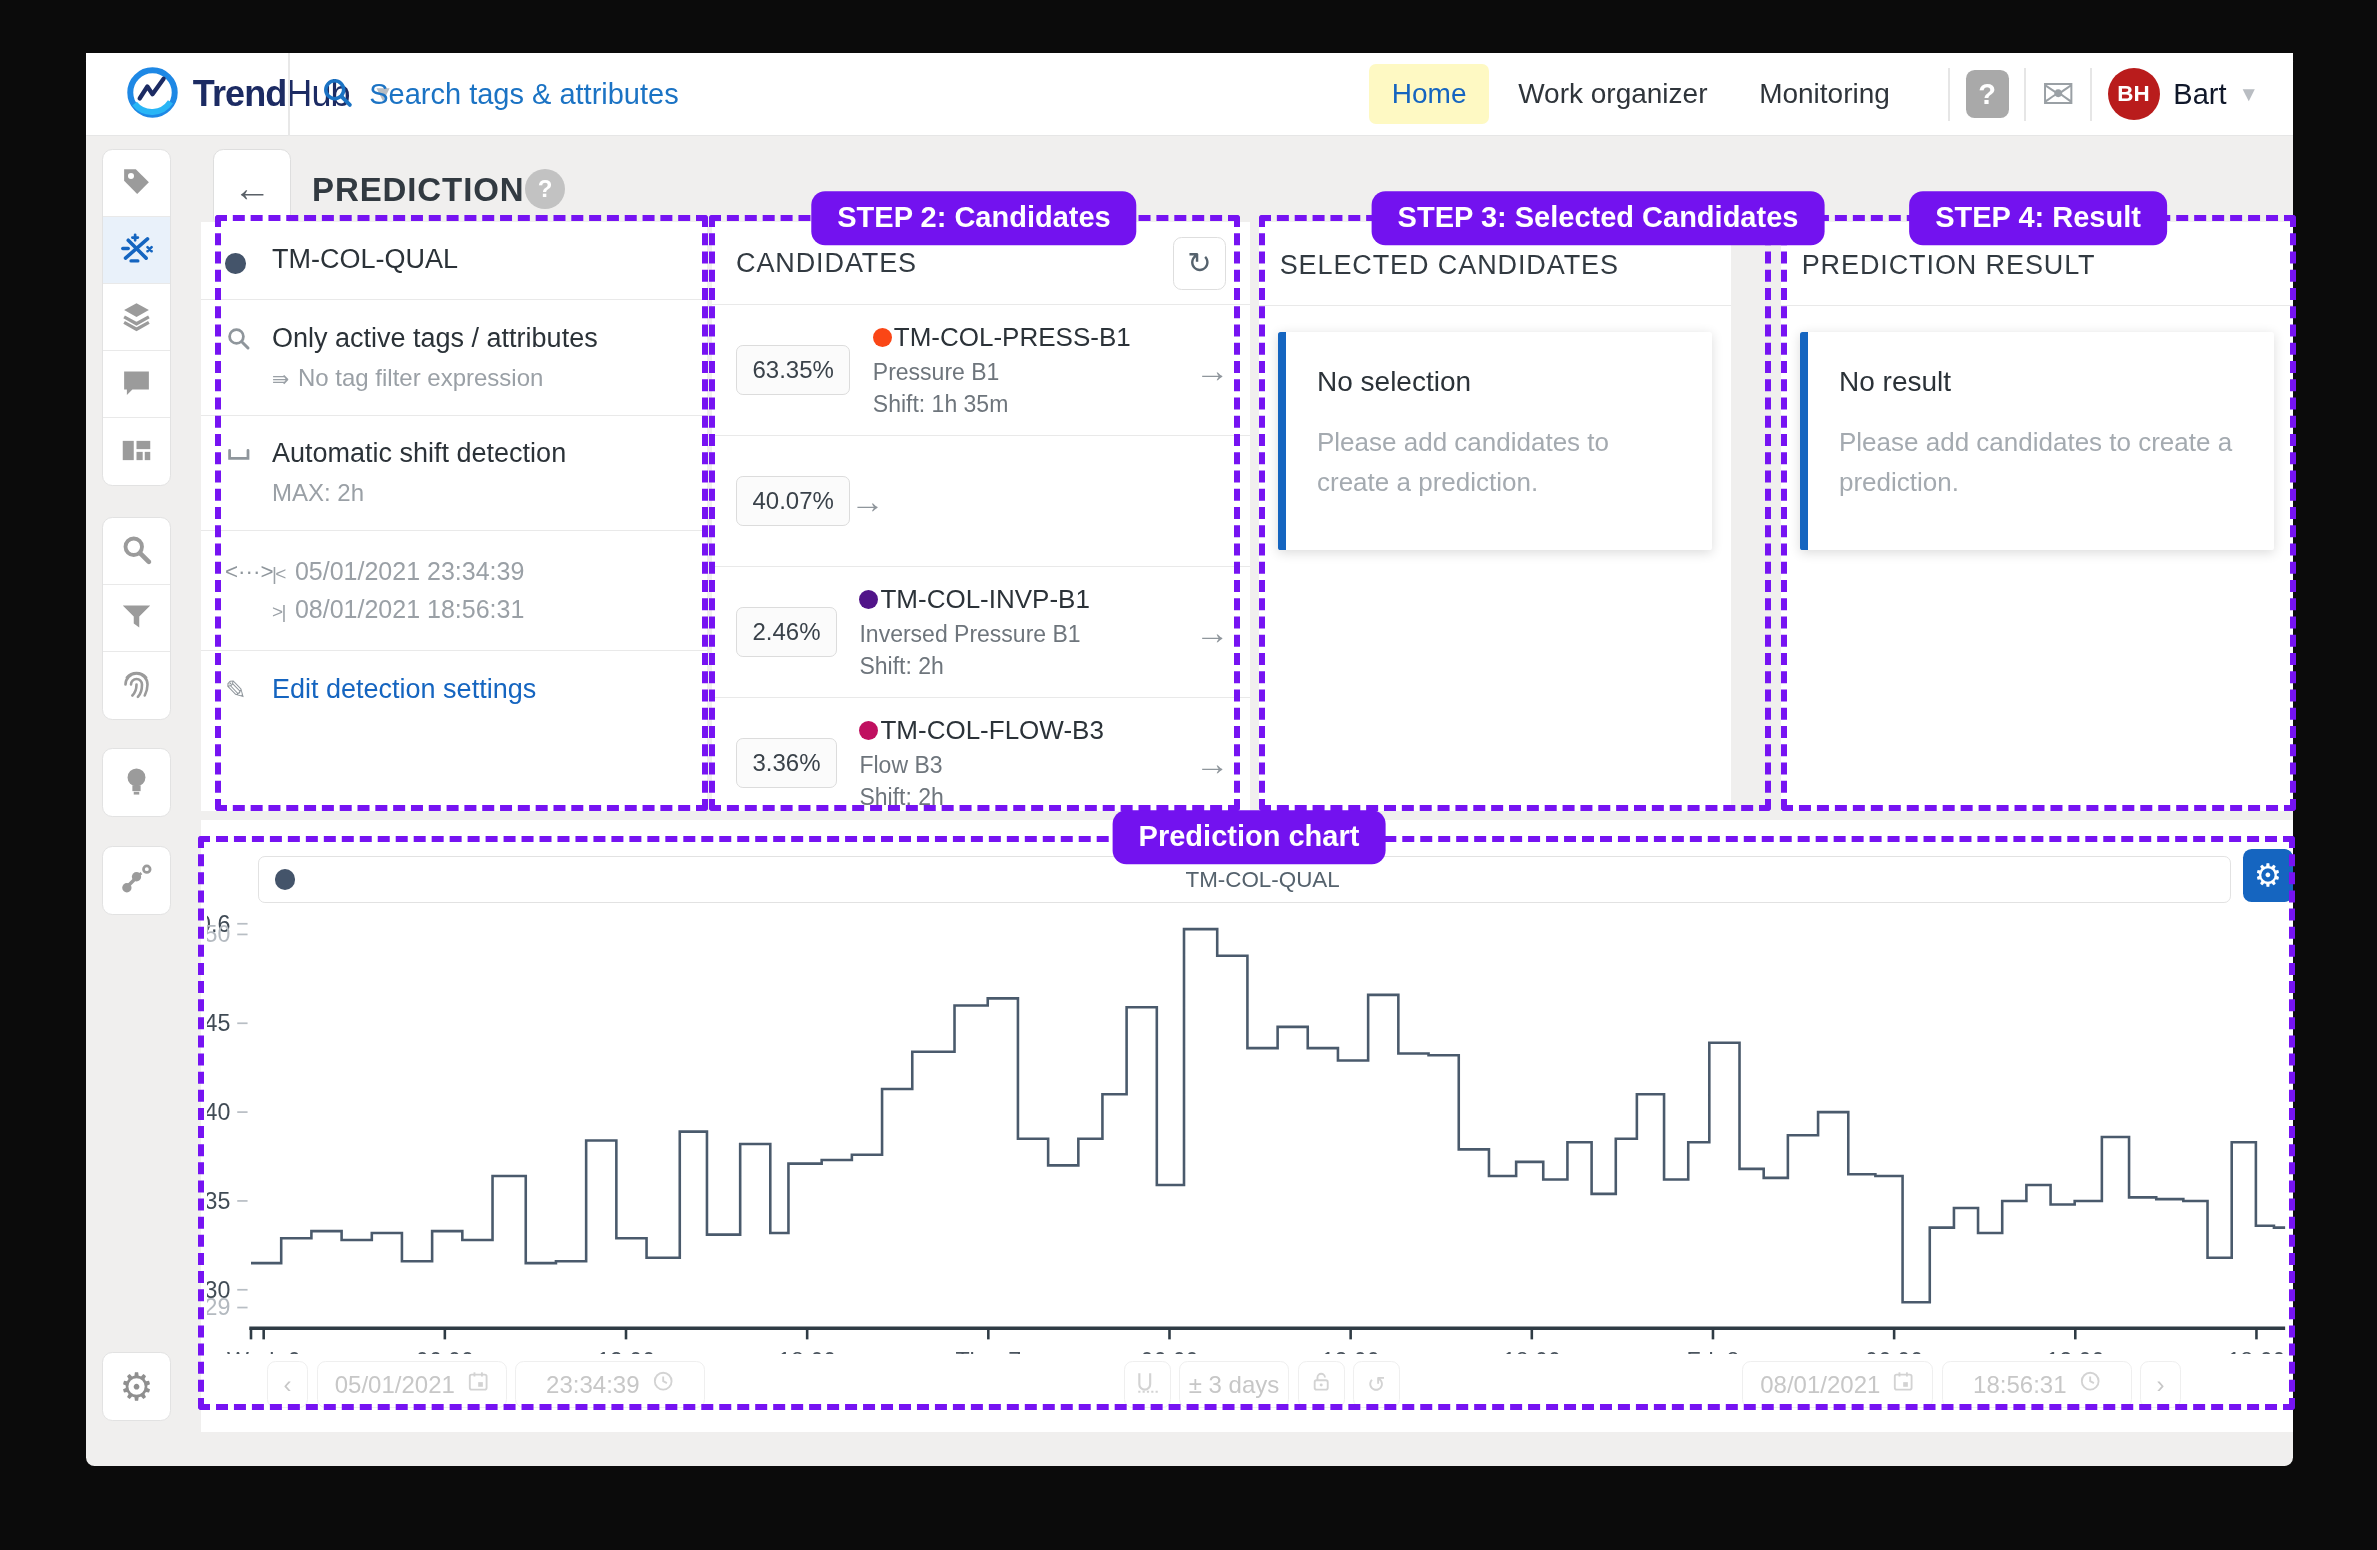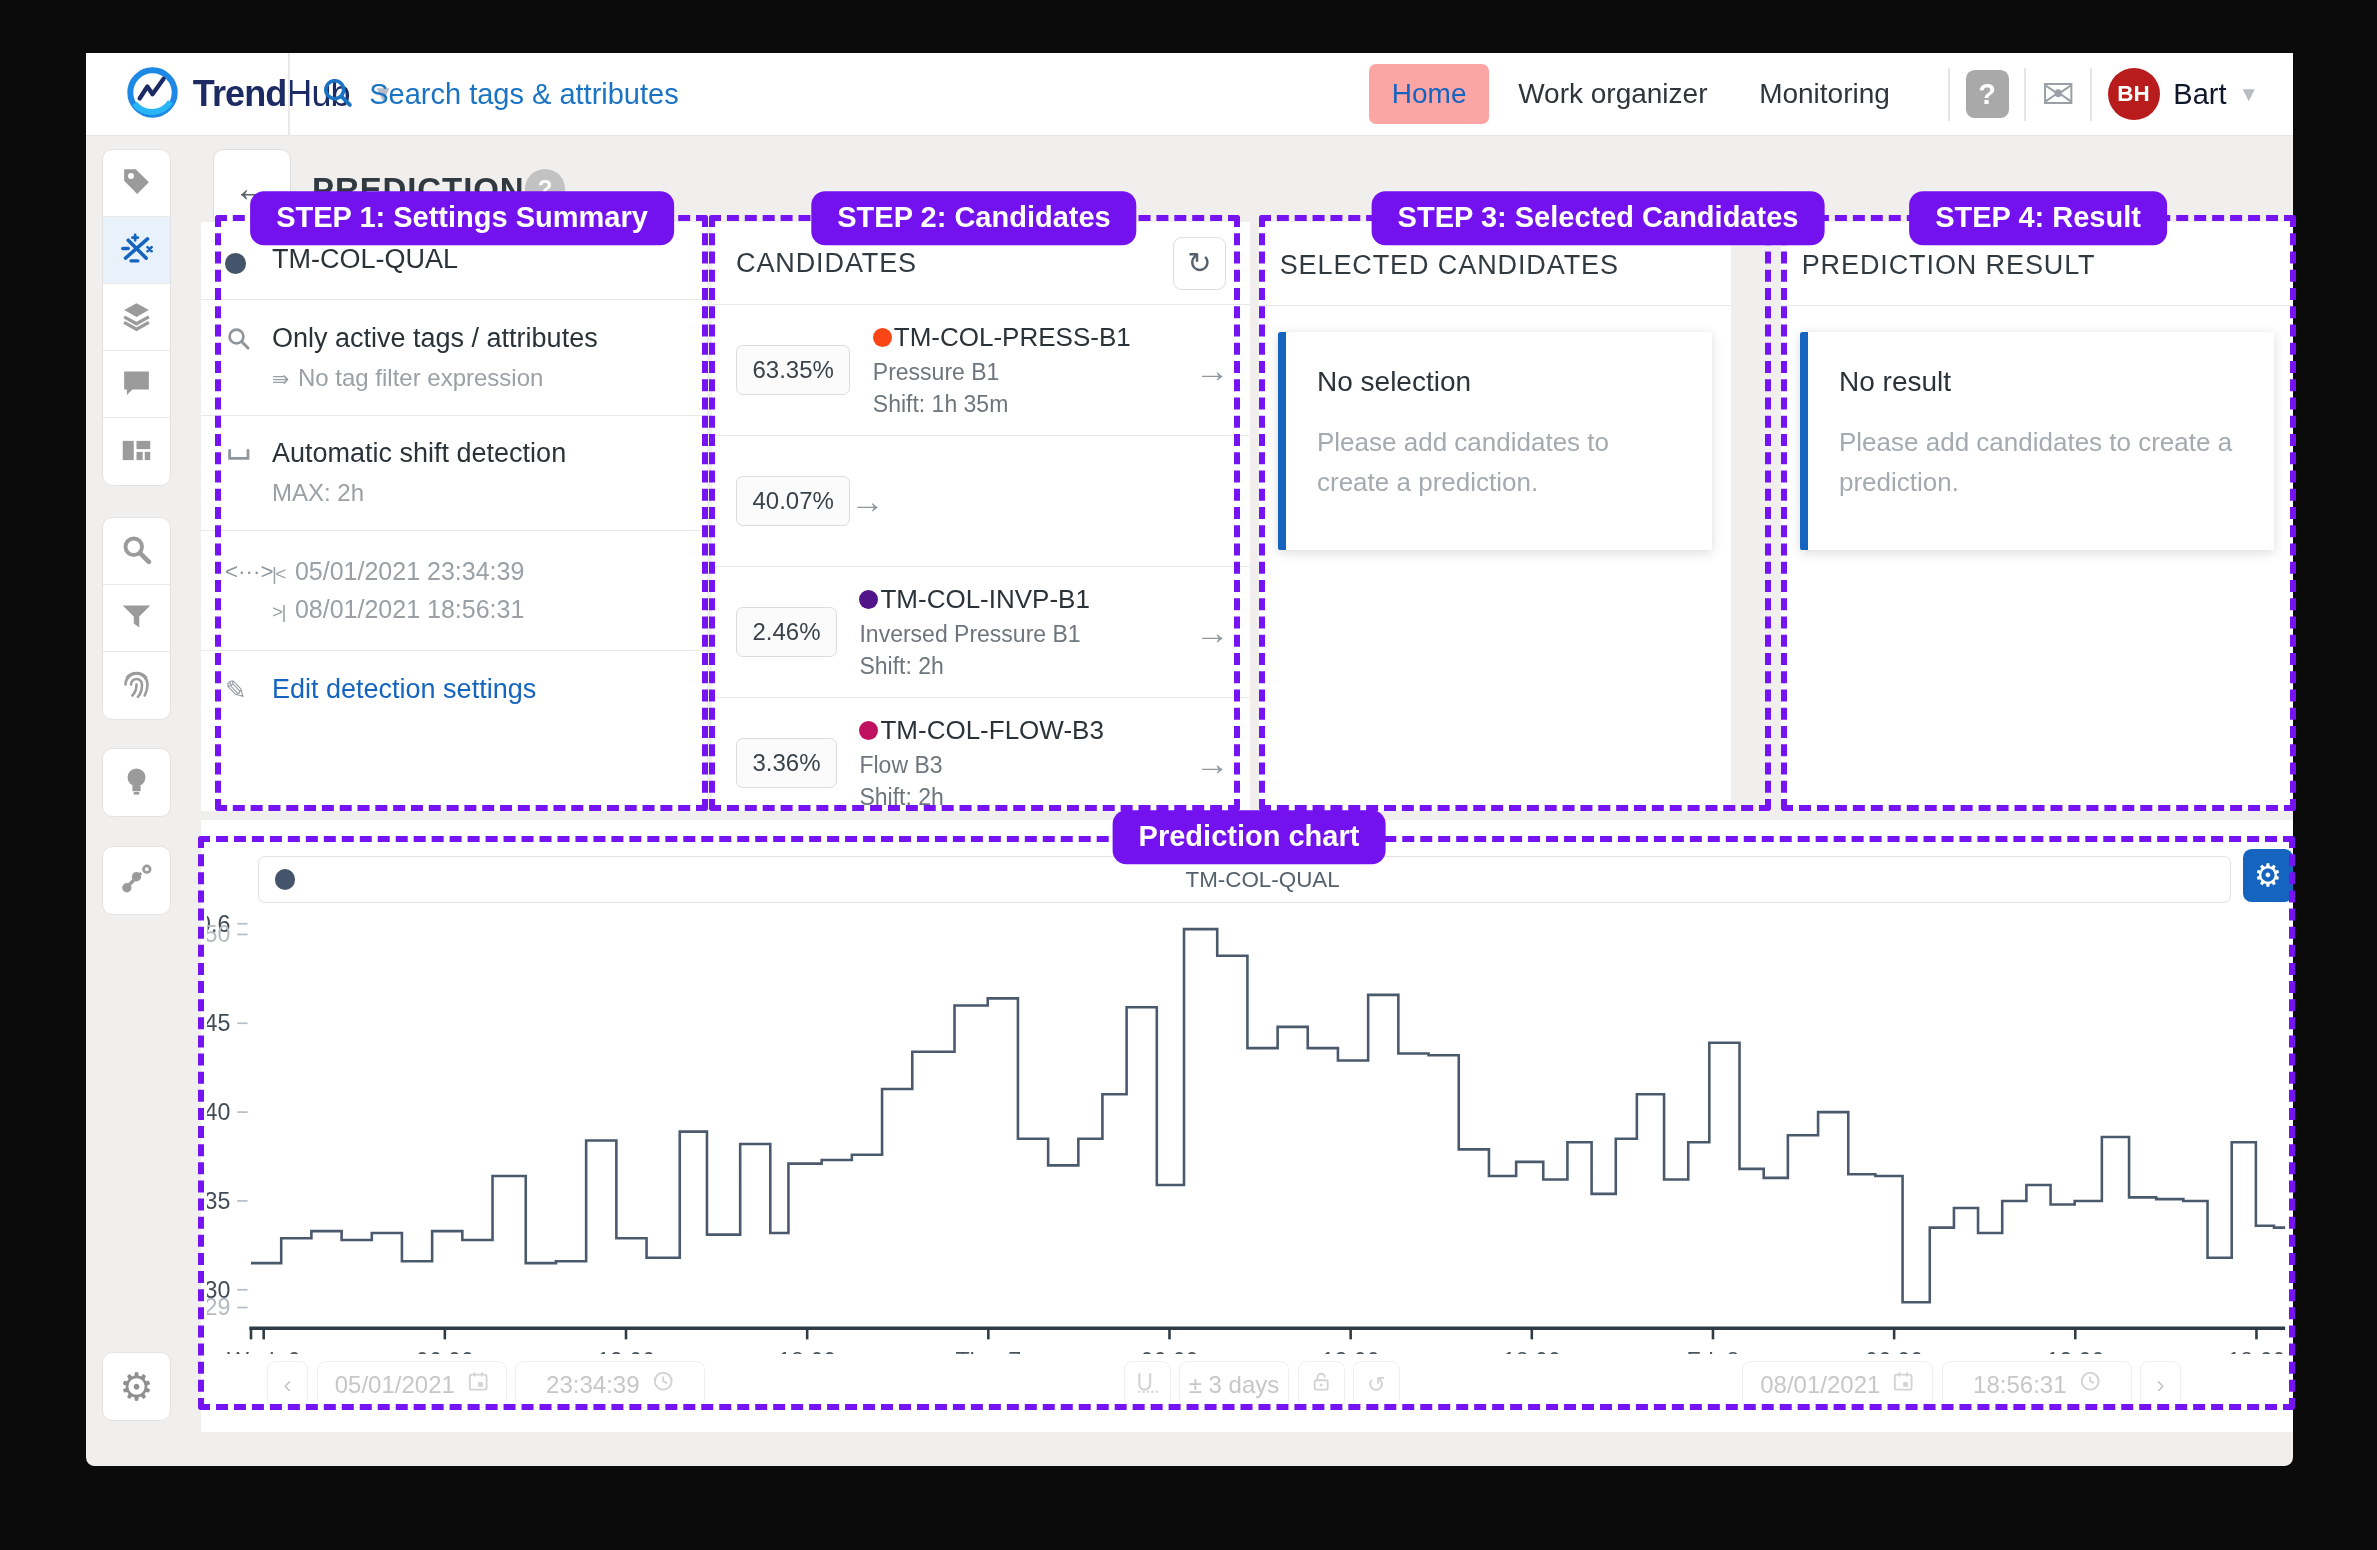--- a/index.html
+++ b/index.html
@@ -15,21 +15,21 @@
   .navbar { left:86px; top:53px; width:2207px; height:83px; background:#ffffff; border-bottom:1.7px solid #e6e6e6; display:flex; align-items:center; }
   .brand-group { display:flex; align-items:center; width:202px; padding-left:40px; flex:none; }
   .brand-text { font-size:36px; color:#1c2b63; margin-left:13.8px; letter-spacing:-0.9px; }
   .brand-text b { font-weight:bold; }
   .brand-caret { color:#b9bdc2; font-size:22.4px; margin-left:22.4px; }
   .nav-divider { width:1.7px; height:83px; background:#e8e8e8; flex:none; }
   .search-group { display:flex; align-items:center; padding-left:31px; flex:1; }
   .search-text { color:#1b73c4; font-size:29px; margin-left:15.5px; }
   .nav-tabs { display:flex; align-items:center; gap:6.9px; margin-right:20.7px; }
   .nav-tab { font-size:28px; color:#2f353b; padding:13.8px 22.4px; border-radius:6.9px; white-space:nowrap; }
-  .nav-tab.active { color:#1565c0; background:#fca5a5; }
+  .nav-tab.active { color:#1565c0; background:#fef9c3; }
   .nav-icon-sep { width:1.7px; height:53px; background:#e6e6e6; margin:0 15.5px; }
   .help-chip { width:43px; height:48px; background:#a9a9a9; border-radius:8.6px; color:#fff; font-size:29px; font-weight:bold; display:flex; align-items:center; justify-content:center; }
   .mail-glyph { font-size:40px; color:#9aa0a5; }
   .avatar { width:52px; height:52px; border-radius:50%; background:#b91c1c; color:#fff; font-weight:bold; font-size:22.4px; display:flex; align-items:center; justify-content:center; }
   .user-name { font-size:29px; color:#0f172a; margin:0 12px 0 13.8px; }
   .user-caret { color:#b9bdc2; font-size:20.7px; margin-right:34px; }
 
   
   .side-group { left:102px; width:69px; background:#fff; border:1.7px solid #e2e2e2; border-radius:10.3px; overflow:hidden; }
   .side-item { width:100%; height:67px; display:flex; align-items:center; justify-content:center; border-bottom:1.7px solid #e9e9e9; }
@@ -459,19 +459,18 @@
           <path d="M12 7v5l4 2"></path>
         </svg></span>
   </div>
   <div class="abs ctl ctl-next">›</div>
 
   <div class="abs anno-box box1"></div>
   <div class="abs anno-box box2"></div>
   <div class="abs anno-box box3"></div>
   <div class="abs anno-box box4"></div>
   <div class="abs anno-box boxc"></div>
-  <div class="abs anno-badge" style="left:462px; top:218px;">STEP 1: Settings Summary</div>
   <div class="abs anno-badge" style="left:974px; top:218px;">STEP 2: Candidates</div>
   <div class="abs anno-badge" style="left:1598px; top:218px;">STEP 3: Selected Candidates</div>
   <div class="abs anno-badge" style="left:2038px; top:218px;">STEP 4: Result</div>
   <div class="abs anno-badge" style="left:1249px; top:837px;">Prediction chart</div>
 </div>
 
 
 </body></html>

